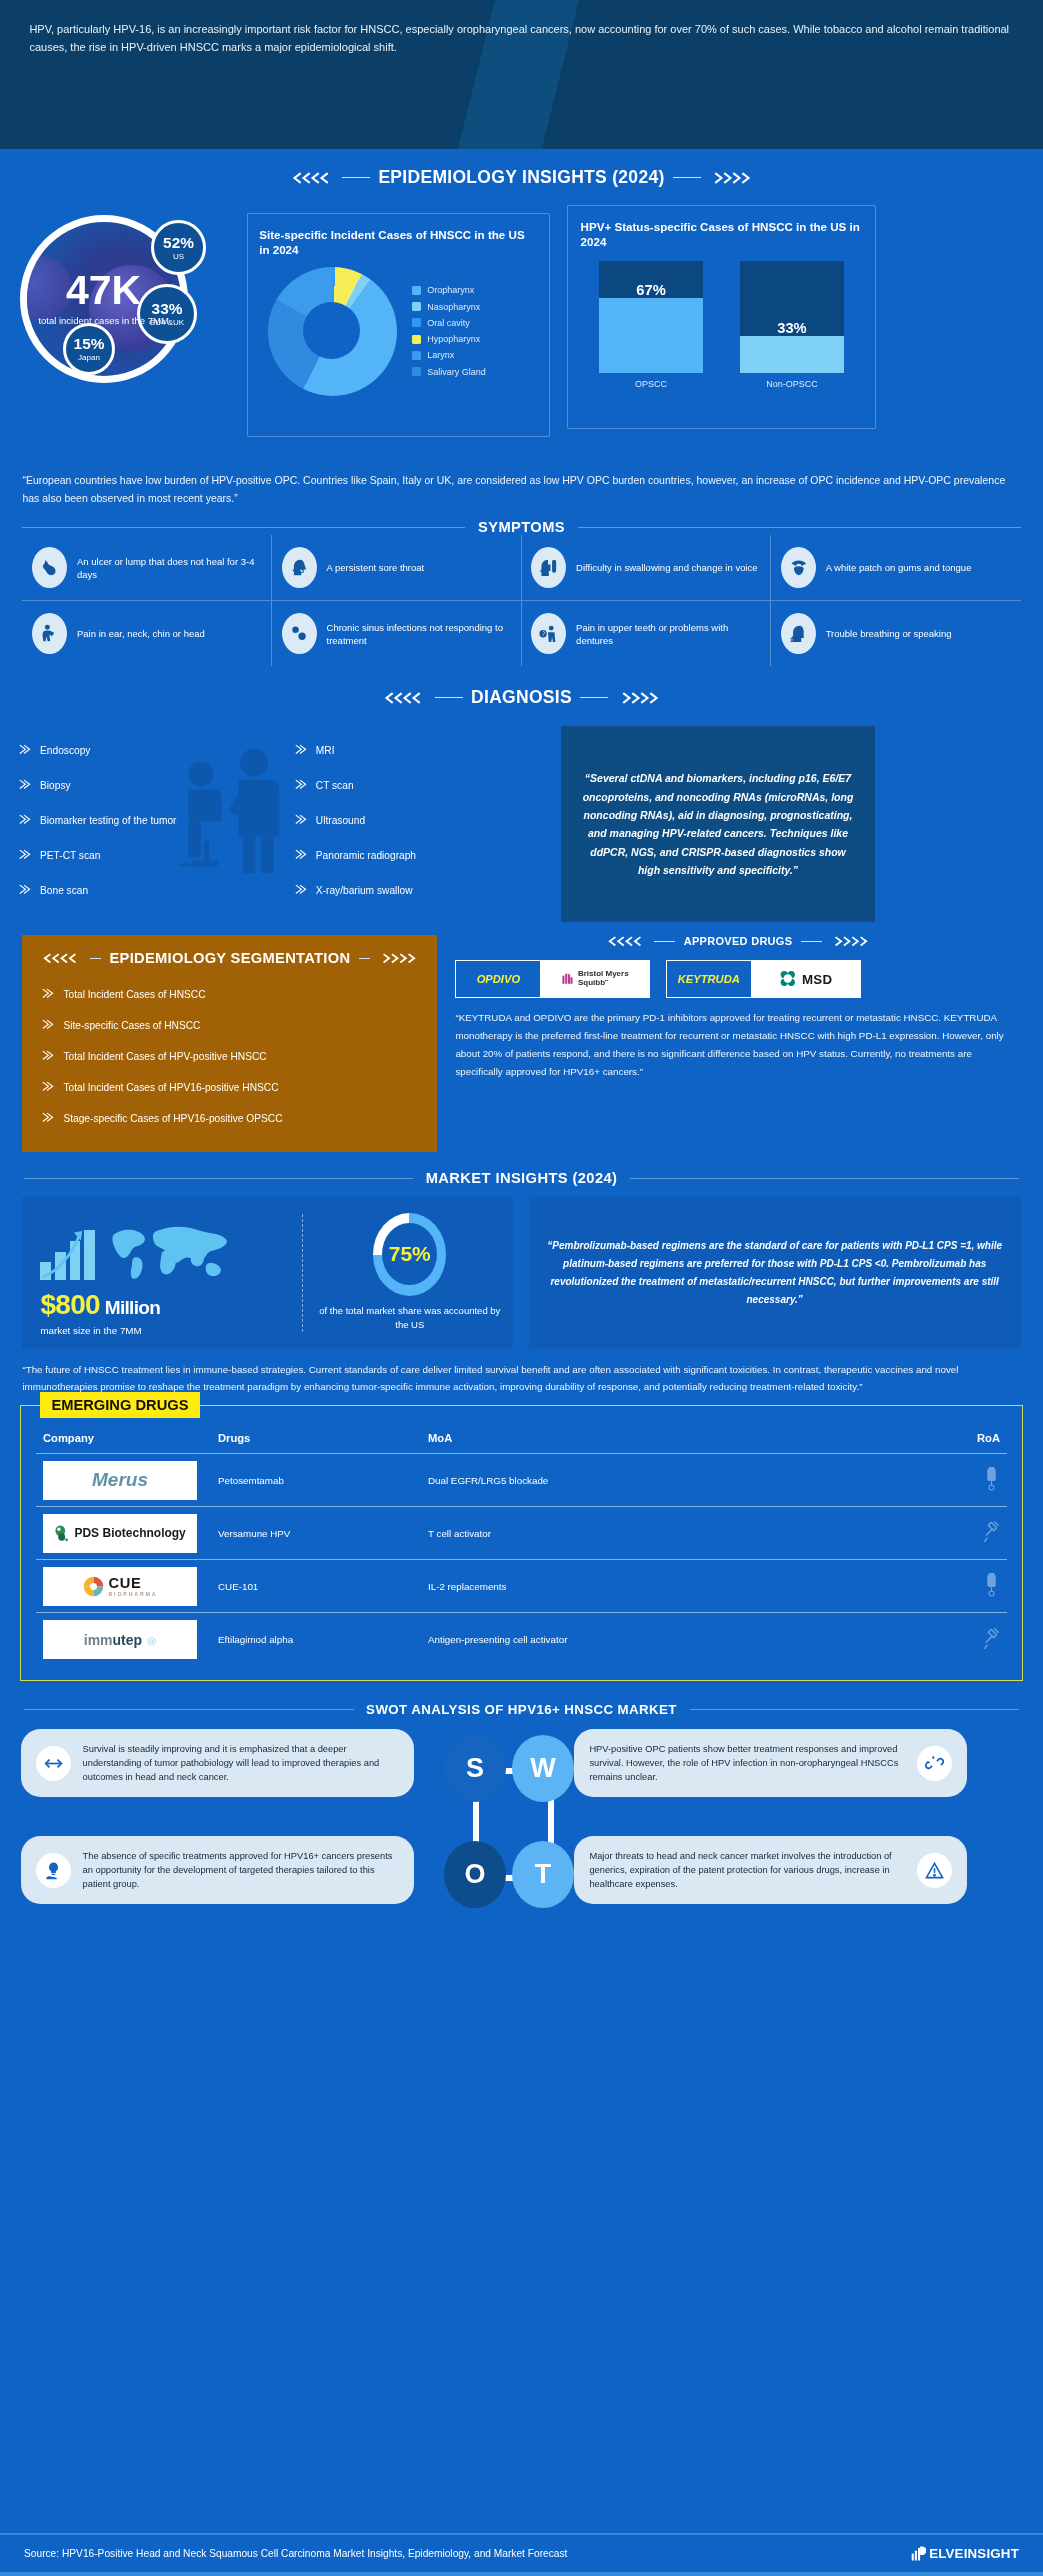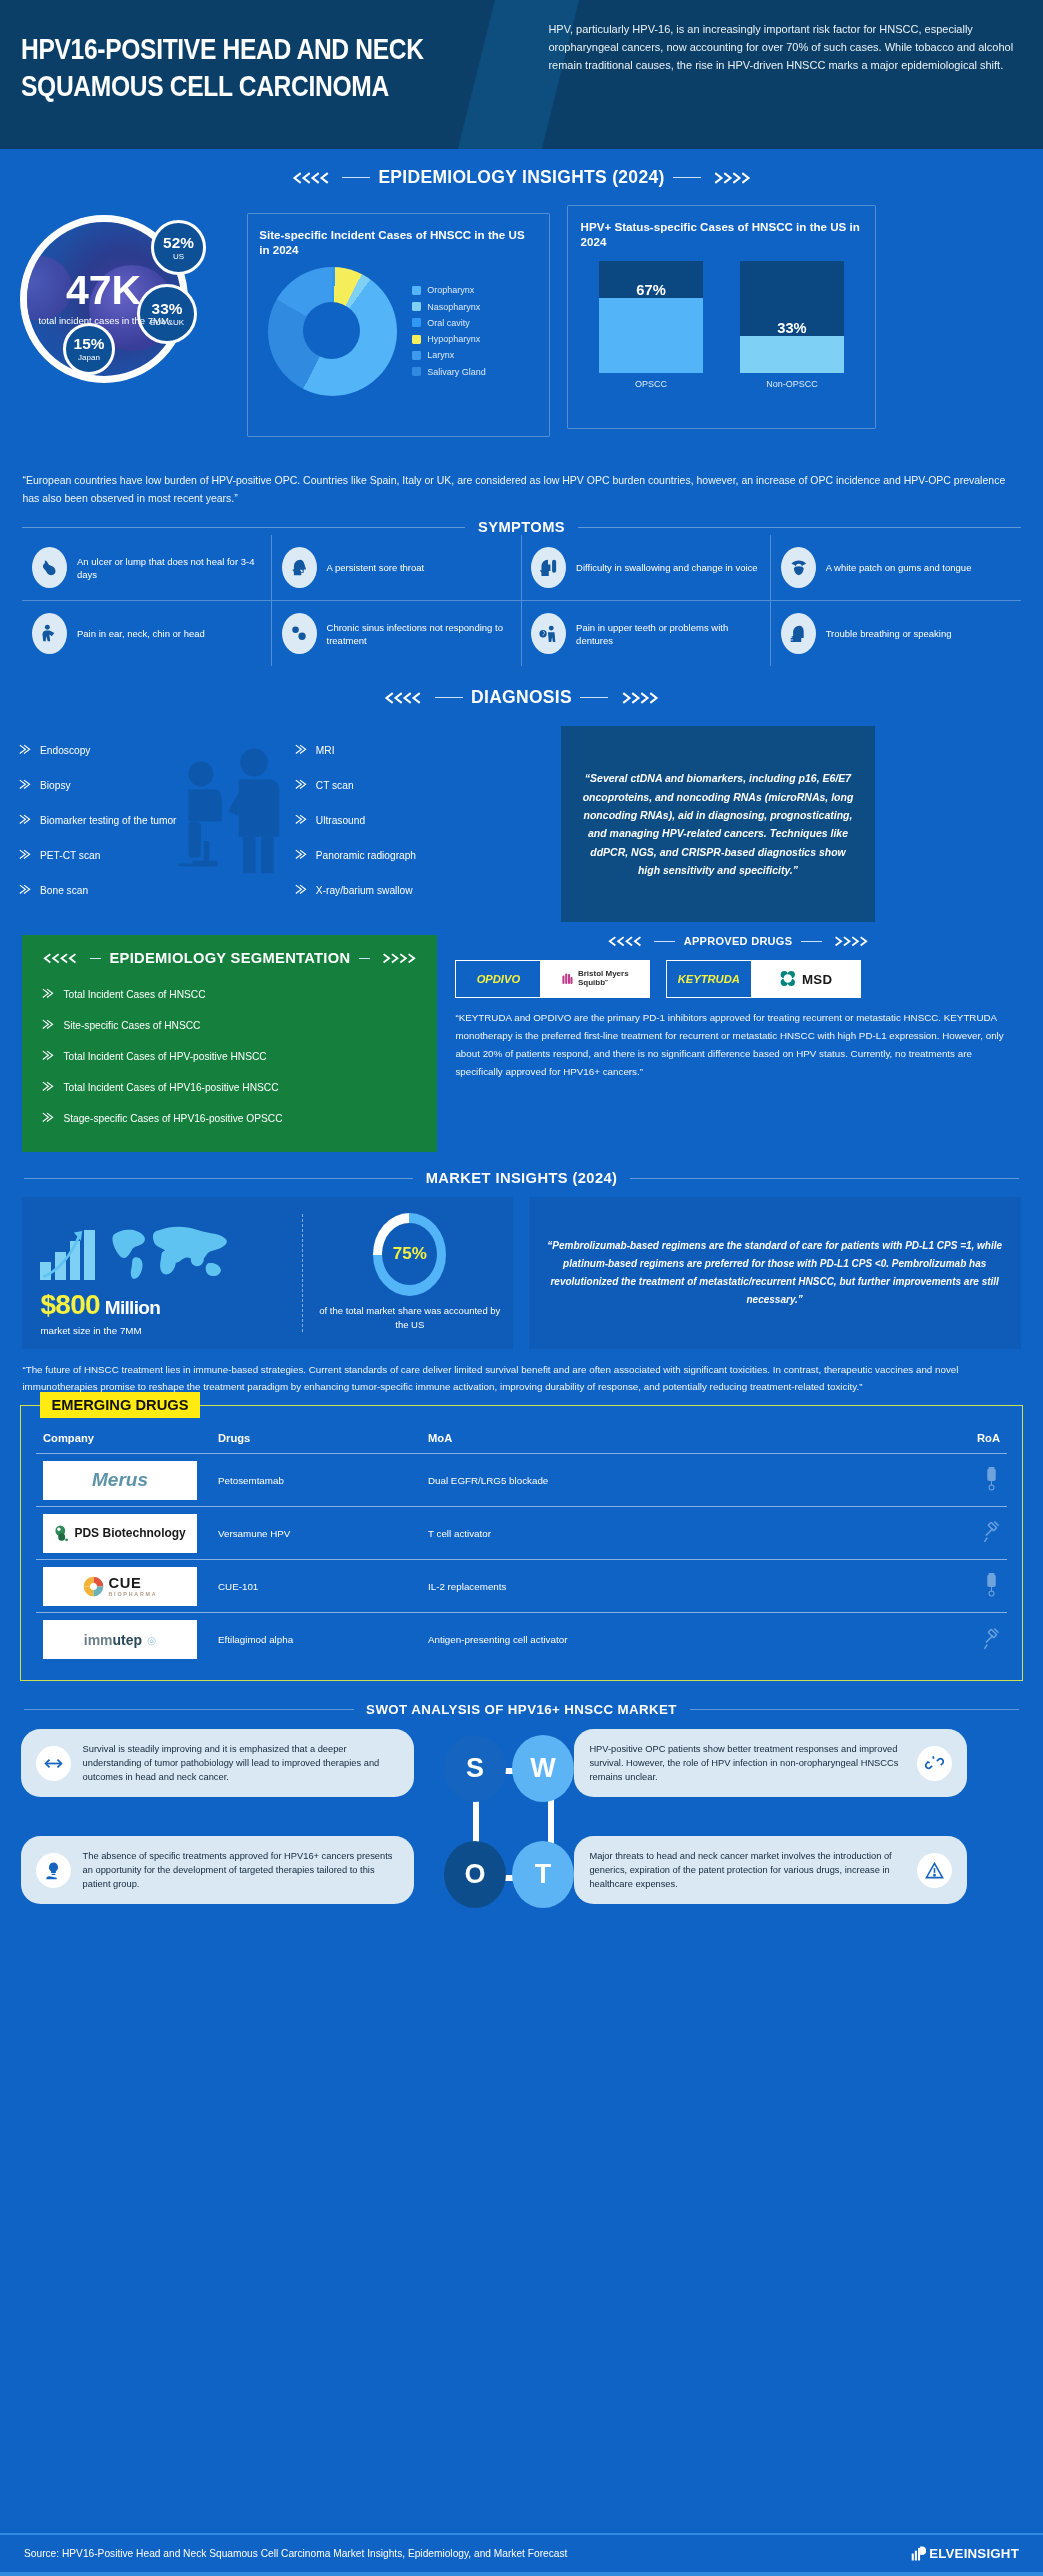--- a/index.html
+++ b/index.html
@@ -126,21 +126,21 @@
   .d-item .tx { font-size:10.2px; }
   .diag-fig { position:absolute; left:161px; top:17px; width:147px; height:140px; opacity:.48; }
   .diag-quote {
     position:absolute; left:561px; top:0; width:314px; height:196px; background:#0d4d84;
     display:flex; align-items:center; justify-content:center; padding:14px 19.6px;
   }
   .diag-quote p { font-size:10.5px; line-height:1.75; font-style:italic; font-weight:700; text-align:center; }
 
   
   .two-col { display:flex; gap:18px; padding:0 22.4px; margin-top:9.8px; }
-  .seg-box { width:415px; background:#15803d; padding:15.4px 18px 18px 18px; }
+  .seg-box { width:415px; background:#a16207; padding:15.4px 18px 18px 18px; }
   .seg-list { margin-top:12.6px; }
   .seg-item { display:flex; align-items:center; gap:9px; height:31px; }
   .seg-item .tx { font-size:10.2px; }
   .drug-box { flex:1; }
   .drug-logos { display:flex; gap:15.4px; margin-top:12.6px; }
   .logo-pair { display:flex; border:0.7px solid #ffffff; width:195px; height:38px; }
   .logo-name { flex:0 0 84px; background:#0f63c4; display:flex; align-items:center; justify-content:center;
                color:#f6f03e; font-size:11.2px; font-weight:800; font-style:italic; }
   .logo-co { flex:1; background:#fff; display:flex; align-items:center; justify-content:center; gap:4.2px; }
   .bms-tx { color:#2e2e2e; font-size:8px; line-height:1.12; font-weight:600; text-align:left; }
@@ -158,21 +158,21 @@
   .mini-bars { display:flex; align-items:flex-end; gap:4.2px; position:relative; }
   .mini-bars i { display:block; width:10.5px; background:#7fd0f5; }
   .money { font-size:28px; font-weight:800; color:#f6f03e; margin-top:9.8px; letter-spacing:-0.7px; }
   .money span.unit { font-size:19px; color:#fff; font-weight:800; margin-left:4.9px; }
   .money-sub { font-size:9.8px; margin-top:3.5px; }
   .ring { width:73px; height:83px; margin:0 auto; border-radius:50%;
           background:conic-gradient(from 0deg, #53b4f7 0deg 270deg, #ffffff 270deg 360deg);
           position:relative; display:flex; align-items:center; justify-content:center; }
   .ring::after { content:""; position:absolute; left:9px; top:10.5px; right:9px; bottom:10.5px;
                  border-radius:50%; background:#0e5cb8; }
-  .ring b { position:relative; z-index:2; font-size:17px; color:#f6f03e; font-weight:800; }
+  .ring b { position:relative; z-index:2; font-size:21px; color:#f6f03e; font-weight:800; }
   .ring-sub { font-size:9.5px; line-height:1.45; margin-top:8.4px; }
   .mkt-right { flex:1; background:#0e5cb8; display:flex; align-items:center; padding:15.4px 18px; }
   .mkt-right p { font-size:10px; line-height:1.8; font-style:italic; font-weight:700; text-align:center; }
 
   
   .emerg-intro { padding:12.6px 22.4px 0 22.4px; font-size:9.8px; line-height:1.76; color:#f0f6fc; }
   .emerg { margin:9.8px 19.6px 0 19.6px; border:1.4px solid #cfe04e; position:relative; padding:21px 15.4px 14px 15.4px; }
   .emerg-tag { position:absolute; left:19.6px; top:-14px; background:#ffeb0f; color:#111;
                font-size:14.7px; font-weight:800; padding:4.9px 11.2px; }
   .etbl { width:100%; border-collapse:collapse; }
@@ -214,24 +214,20 @@
             border-top:2.8px solid #2f8ae0; border-bottom:4.2px solid #2f8ae0;
             display:flex; align-items:center; justify-content:space-between; padding:0 24px; }
   .foot-tx { font-size:10.2px; }
   .foot-logo { display:flex; align-items:center; gap:2.8px; font-size:13.3px; font-weight:800; letter-spacing:0.2px; }
   .foot-logo .d { color:#fff; }
 </style>
 </head>
 <body>
 
 <div class="header">
-  <div class="hdr-left">
-    <div class="hdr-title">HPV16-POSITIVE HEAD AND NECK</div>
-    <div class="hdr-title">SQUAMOUS CELL CARCINOMA</div>
-  </div>
   <div class="hdr-right">
     <div class="hdr-desc">HPV, particularly HPV-16, is an increasingly important risk factor for HNSCC, especially oropharyngeal cancers, now accounting for over 70% of such cases. While tobacco and alcohol remain traditional causes, the rise in HPV-driven HNSCC marks a major epidemiological shift.</div>
   </div>
 </div>
 
 <div class="epi">
   <div class="sec-title-wrap">
     <span class="chev">
       <svg width="43" height="14" viewBox="0 0 62 20">
           <g fill="none" stroke="#fff" stroke-width="3">

